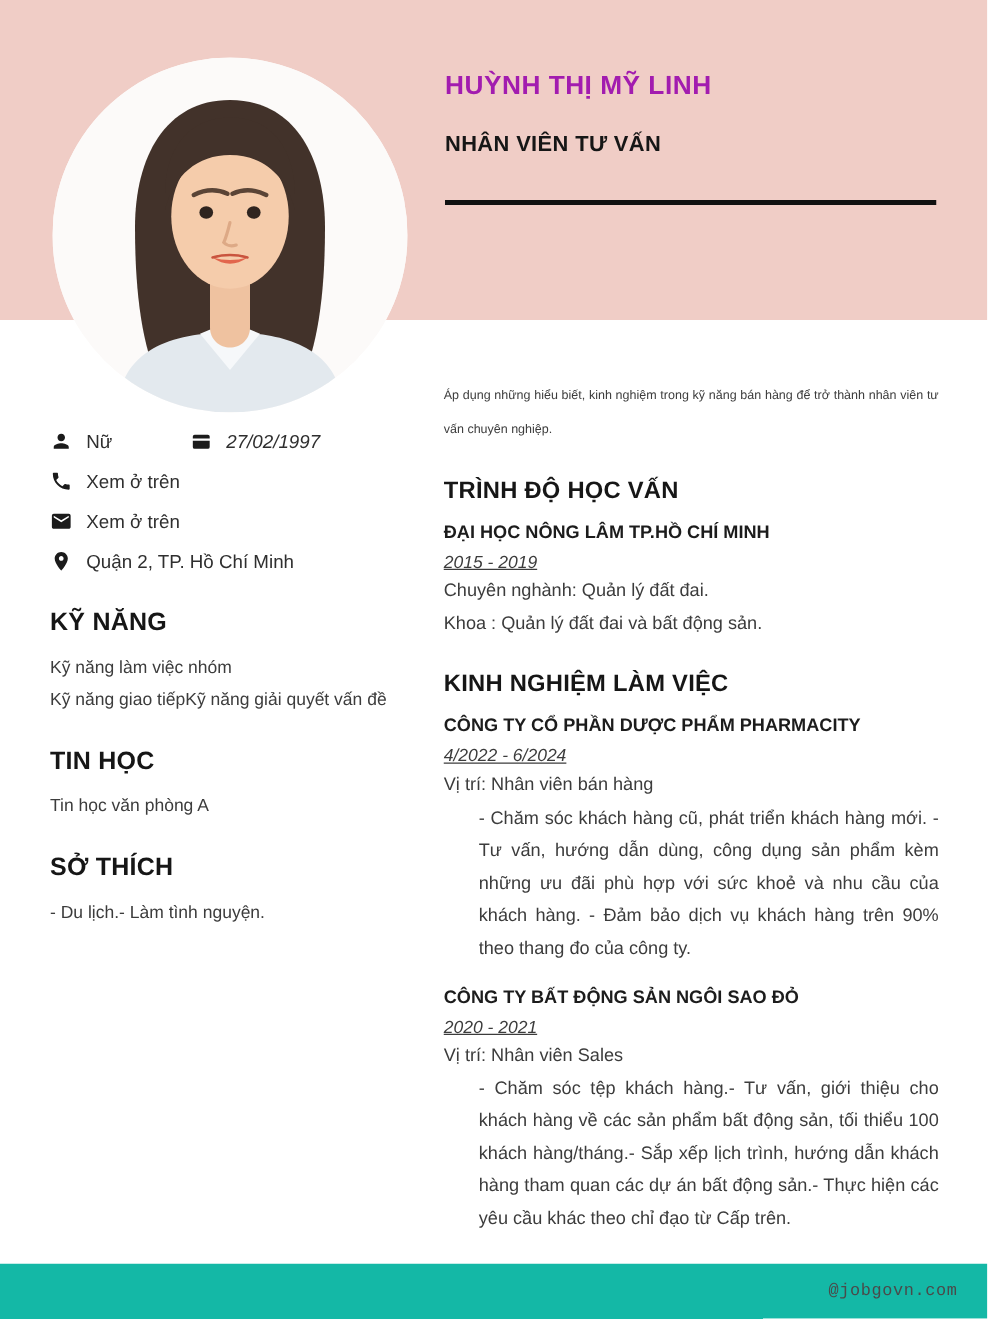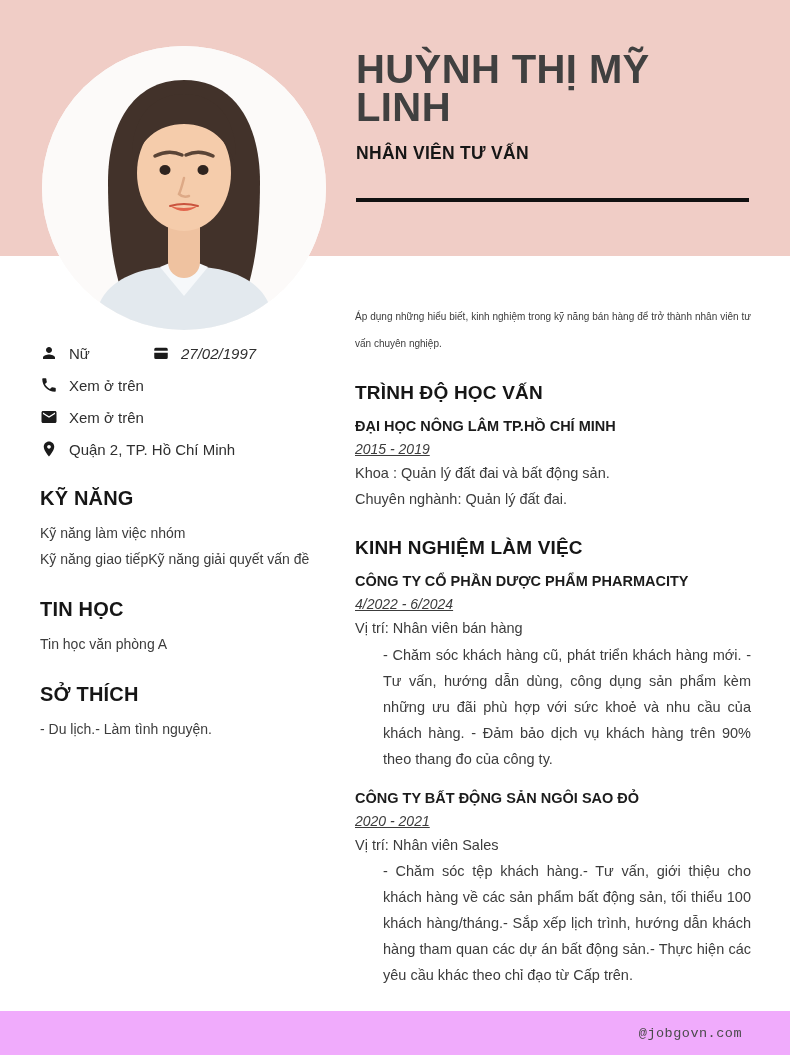--- a/index.html
+++ b/index.html
@@ -19,25 +19,25 @@
   .header-band {
     position: absolute;
     top: 0; left: 0;
     width: 790px; height: 256px;
     background: #f0cdc6;
   }
   .footer-band {
     position: absolute;
     left: 0; bottom: 0;
     width: 790px; height: 44px;
-    background: #f0abfc;
+    background: #14b8a6;
     display: flex;
     align-items: center;
     justify-content: flex-end;
-    padding-right: 48px;
+    padding-right: 24px;
   }
   .footer-text {
     font-family: "Liberation Mono", "DejaVu Sans Mono", monospace;
     font-size: 13.5px;
     color: #4a4a4a;
     letter-spacing: 0.5px;
   }
   
   .photo {
     position: absolute;
@@ -48,23 +48,23 @@
     overflow: hidden;
   }
   .photo svg { display: block; width: 100%; height: 100%; }
   
   .header-text {
     position: absolute;
     left: 356px; top: 50px;
     width: 394px;
   }
   .name {
-    font-size: 40px;
-    font-weight: 700;
-    color: #404040;
+    font-size: 21px;
+    font-weight: 700;
+    color: #a21caf;
     letter-spacing: 0.4px;
     line-height: 38px;
   }
   .job-title {
     margin-top: 17px;
     font-size: 17.5px;
     font-weight: 700;
     color: #161616;
     letter-spacing: 0.3px;
   }
@@ -261,22 +261,22 @@
 
   </aside>
 
   <main class="right-col">
 
     <p class="body-par">Áp dụng những hiểu biết, kinh nghiệm trong kỹ năng bán hàng để trở thành nhân viên tư vấn chuyên nghiệp.</p>
 
     <h2 class="section-heading gap">TRÌNH ĐỘ HỌC VẤN</h2>
     <div class="sub-title">ĐẠI HỌC NÔNG LÂM TP.HỒ CHÍ MINH</div>
     <div class="period">2015 - 2019</div>
+    <div class="detail-line">Chuyên nghành: Quản lý đất đai.</div>
     <div class="detail-line">Khoa : Quản lý đất đai và bất động sản.</div>
-    <div class="detail-line">Chuyên nghành: Quản lý đất đai.</div>
 
     <h2 class="section-heading gap">KINH NGHIỆM LÀM VIỆC</h2>
 
     <div class="job">
       <div class="sub-title">CÔNG TY CỔ PHẦN DƯỢC PHẨM PHARMACITY</div>
       <div class="period">4/2022 - 6/2024</div>
       <div class="detail-line">Vị trí: Nhân viên bán hàng</div>
       <p class="job-desc">- Chăm sóc khách hàng cũ, phát triển khách hàng mới. - Tư vấn, hướng dẫn dùng, công dụng sản phẩm kèm những ưu đãi phù hợp với sức khoẻ và nhu cầu của khách hàng. - Đảm bảo dịch vụ khách hàng trên 90% theo thang đo của công ty.</p>
     </div>
 

